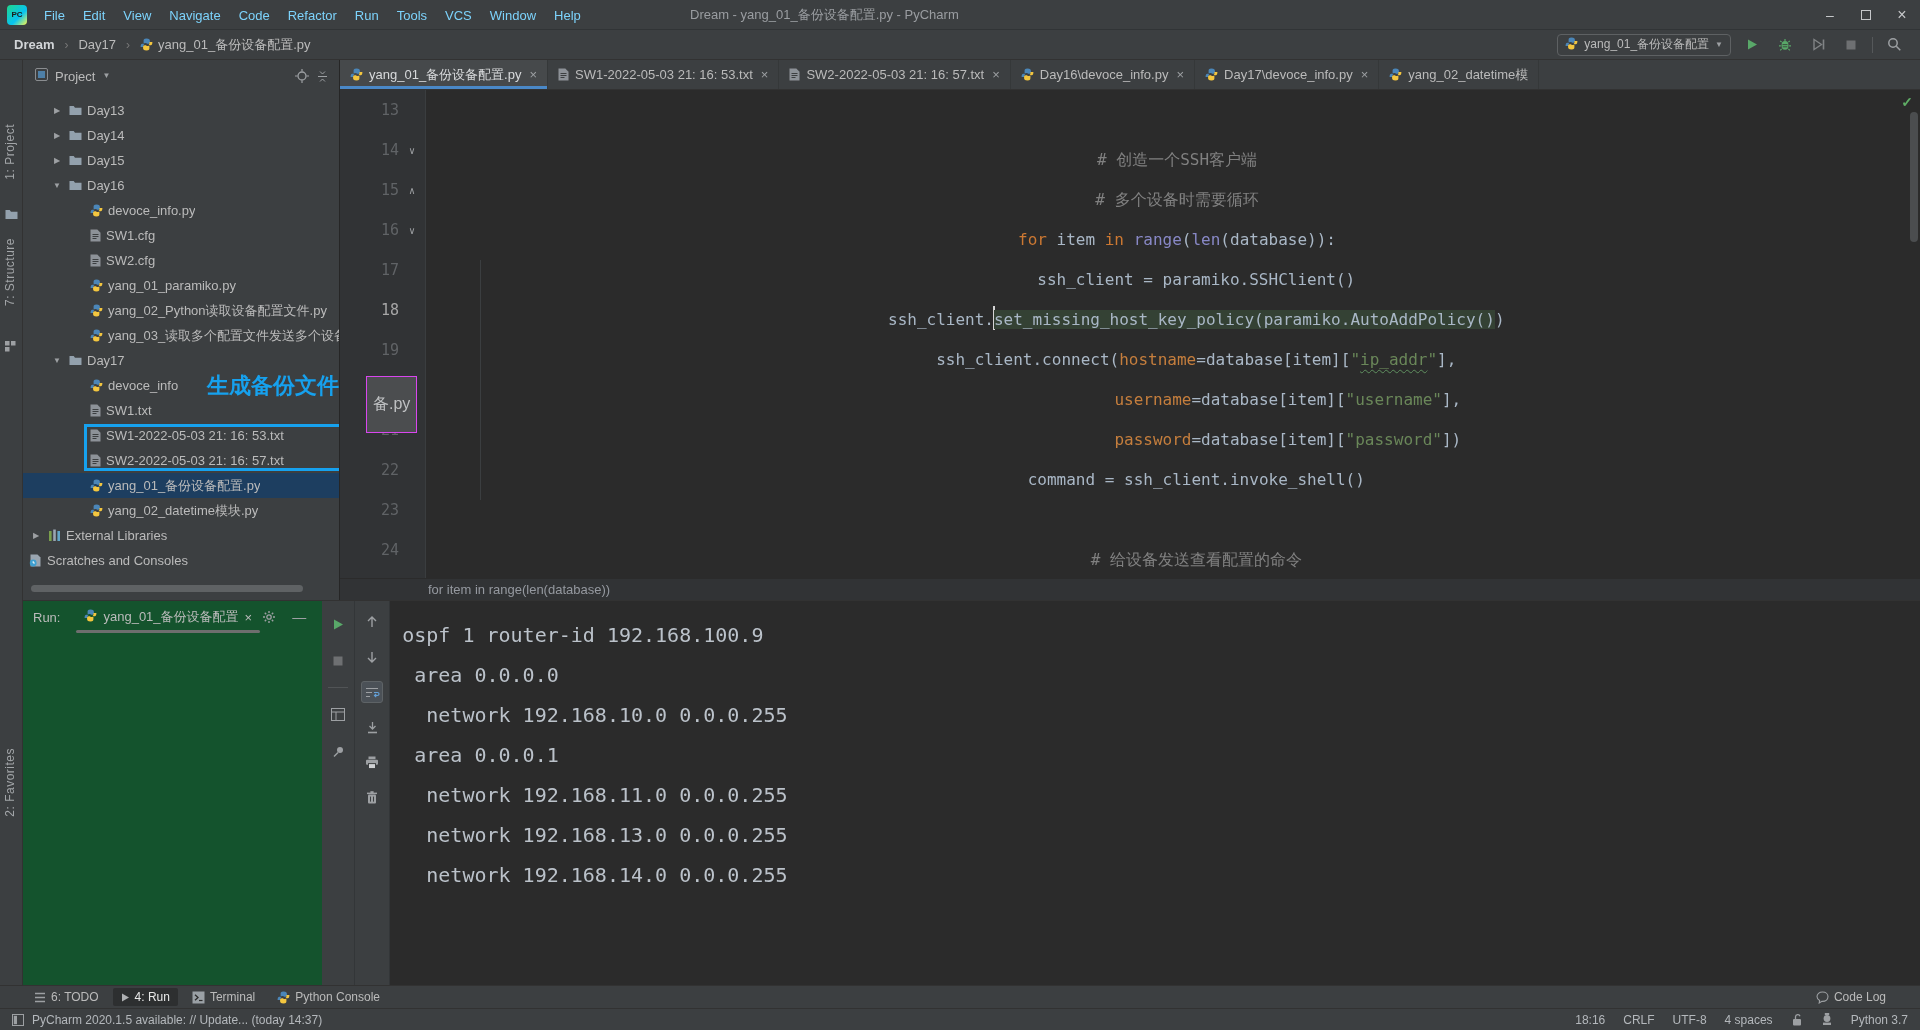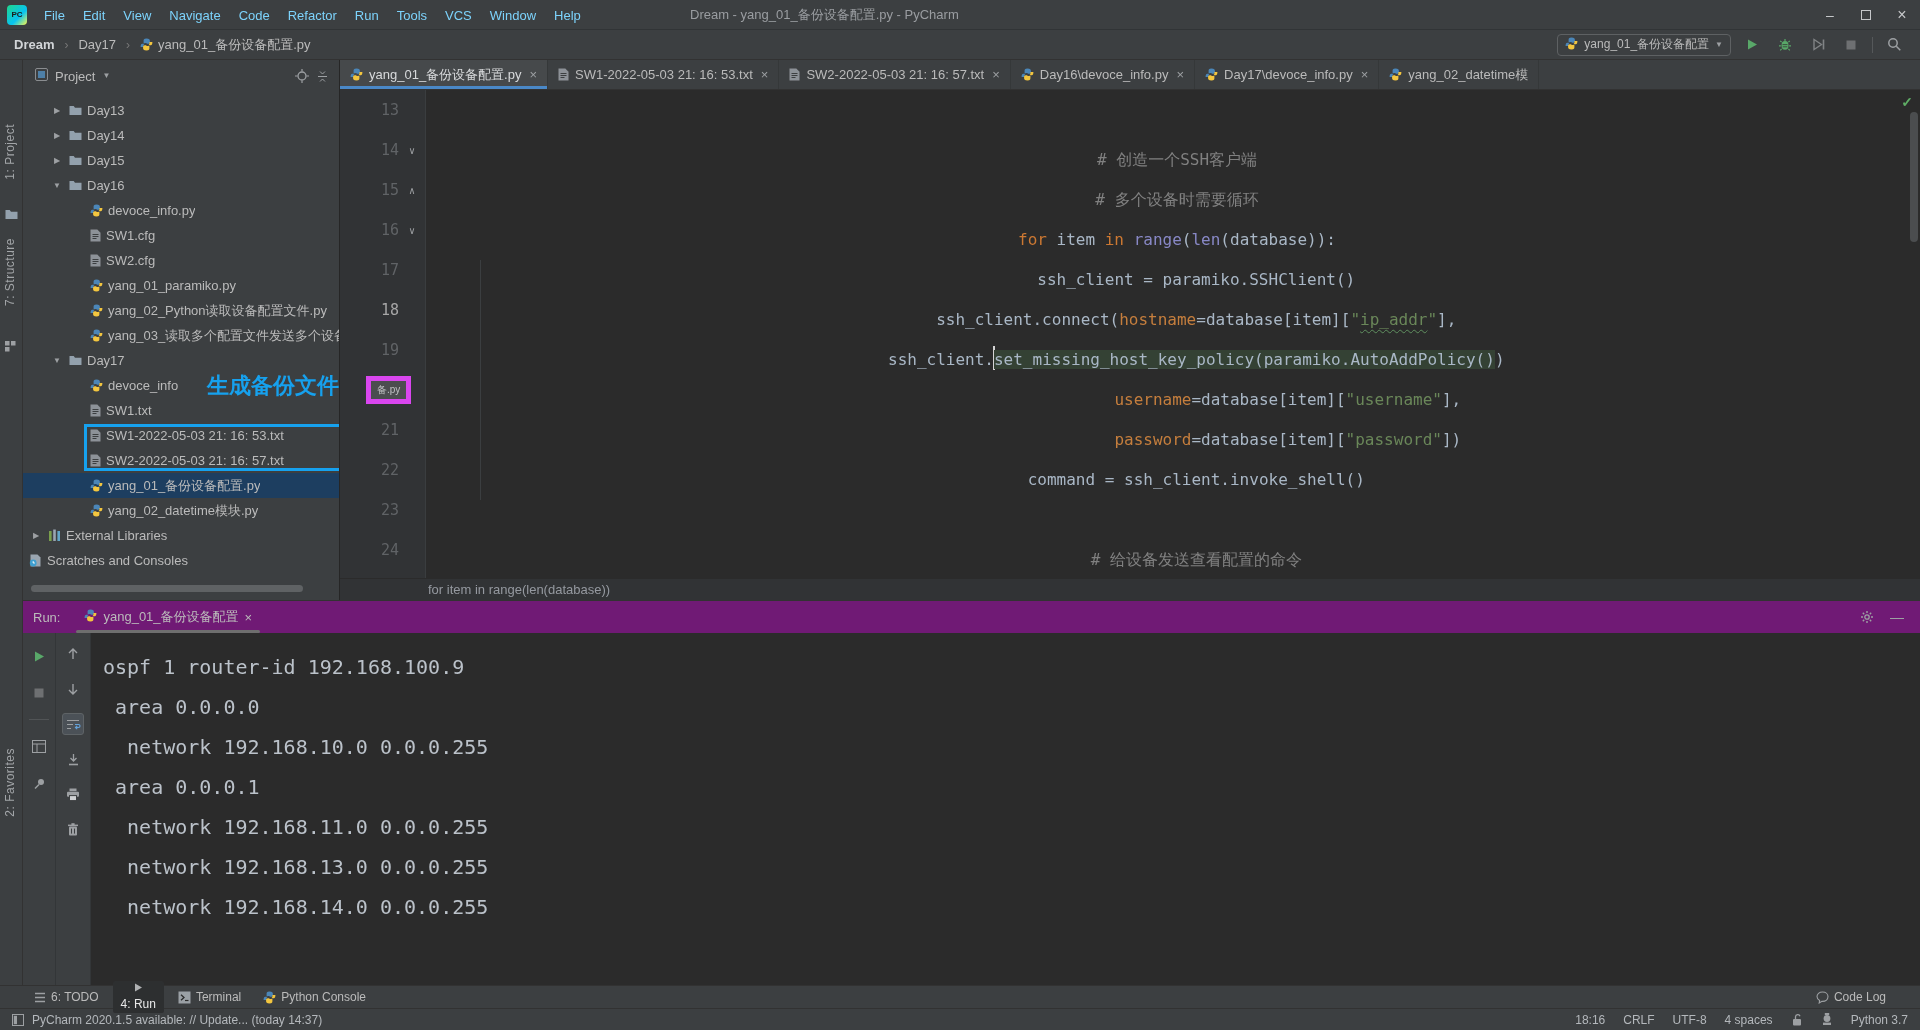--- a/index.html
+++ b/index.html
@@ -75,25 +75,25 @@
   .kw { color:var(--kw); } .str { color:var(--str); } .cmt { color:var(--cmt); }
   .fn { color:var(--fn); } .prm { color:var(--prm); } .pl { color:#a9b7c6; }
   .hl { background:#344134; }
   .wavy { text-decoration:underline wavy #5f8f5f; text-underline-offset:4px; text-decoration-thickness:1px; }
   .caret { display:inline-block; width:2px; height:24px; background:#d4d4d4; vertical-align:-5px; margin:0 -1px; }
   .indent-guide { position:absolute; left:54px; top:170px; width:1px; height:240px; background:#3b3e40; }
   .insp-check { position:absolute; right:7px; top:4px; color:#5fad65; font-size:14px; font-weight:bold; }
   .vscroll { position:absolute; right:2px; top:22px; width:8px; height:130px; border-radius:4px; background:#4b4d4f; }
   .hintbar { height:22px; background:#313335; border-top:1px solid #2b2b2b; display:flex; align-items:center;
     padding-left:88px; font-size:13px; color:#9599a0; flex:none; }
-  .gutter-tip { position:absolute; left:26px; top:286px; background:#4b4d4f; border:5px solid #d946ef;
-    color:#bfc1c3; font-size:10px; padding:2px 6px; z-index:5; }
+  .gutter-tip { position:absolute; left:26px; top:286px; background:#4b4d4f; border:1px solid #d946ef;
+    color:#bfc1c3; font-size:16px; padding:17px 6px; z-index:5; }
 
   
-  .run-panel { height:385px; border-top:1px solid #323232; background:#701a75; display:flex; flex-direction:column; }
+  .run-panel { height:385px; border-top:1px solid #323232; background:#14532d; display:flex; }
   .run-header { height:32px; display:flex; align-items:center; font-size:13px; color:#bbb; flex:none; }
   .run-header .rlabel { padding:0 14px 0 10px; }
   .run-tab { height:100%; display:flex; align-items:center; gap:6px; padding:0 10px; position:relative; }
   .run-tab::after { content:""; position:absolute; left:2px; right:2px; bottom:0; height:3px; background:#6e6e6e; border-radius:2px; }
   .run-header .spacer { flex:1; }
   .run-header .hicons { display:flex; gap:16px; padding-right:16px; }
   .run-body { flex:1; display:flex; min-height:0; }
   .rcol { background:#3c3f41; display:flex; flex-direction:column; align-items:center; flex:none; }
   .rcol1 { width:33px; border-right:1px solid #333638; padding-top:12px; gap:15px; }
   .rcol2 { width:35px; border-right:1px solid #333638; padding-top:10px; gap:13px; }
@@ -101,21 +101,21 @@
   .rbtn.sel { background:#4b5157; border:1px solid #5e6366; }
   .hdiv { width:20px; height:1px; background:#515456; }
   .console { flex:1; background:#2b2b2b; padding:14px 0 0 12px; font-family:"DejaVu Sans Mono", monospace;
     font-size:20px; color:#bbc2ca; overflow:hidden; }
   .conline { height:40px; line-height:40px; white-space:pre; }
 
   
   .twbar { height:23px; background:#3c3f41; border-top:1px solid #323232; display:flex; align-items:center;
     font-size:12px; color:#bbb; padding-left:26px; }
   .twitem { display:flex; align-items:center; gap:5px; padding:2px 8px; margin-right:6px; border-radius:2px; }
-  .twitem.active { background:#2d2f30; color:#e8e8e8;flex-direction:column; }
+  .twitem.active { background:#2d2f30; color:#e8e8e8; }
   .twbar .spacer { flex:1; }
   .twbar .right { padding-right:20px; display:flex; align-items:center; gap:6px; }
   .statusbar { height:22px; background:#3c3f41; border-top:1px solid #323232; display:flex; align-items:center;
     font-size:12px; color:#b4b8bc; padding:0 12px; }
   .statusbar .left { display:flex; align-items:center; gap:8px; }
   .statusbar .spacer { flex:1; }
   .statusbar .right { display:flex; align-items:center; gap:18px; }
 </style>
 </head>
 <body>
@@ -577,22 +577,22 @@
                 <span class="fold"></span>
               </div>
             </div>
           <div class="codearea" id="codearea">
             <div class="indent-guide"></div>
           <div class="cline"></div>
               <div class="cline"><span class="cmt"># 创造一个SSH客户端</span></div>
               <div class="cline"><span class="cmt"># 多个设备时需要循环</span></div>
               <div class="cline"><span class="kw">for</span><span class="pl"> item </span><span class="kw">in</span><span class="pl"> </span><span class="fn">range</span><span class="pl">(</span><span class="fn">len</span><span class="pl">(database)):</span></div>
               <div class="cline"><span class="pl">    ssh_client = paramiko.SSHClient()</span></div>
+              <div class="cline"><span class="pl">    ssh_client.</span><span class="caret"></span><span class="pl hl">set_missing_host_key_policy(paramiko.AutoAddPolicy()</span><span class="pl">)</span></div>
               <div class="cline"><span class="pl">    ssh_client.connect(</span><span class="prm">hostname</span><span class="pl">=database[item][</span><span class="str">"</span><span class="str wavy">ip_addr</span><span class="str">"</span><span class="pl">],</span></div>
-              <div class="cline"><span class="pl">    ssh_client.</span><span class="caret"></span><span class="pl hl">set_missing_host_key_policy(paramiko.AutoAddPolicy()</span><span class="pl">)</span></div>
               <div class="cline"><span class="pl">                       </span><span class="prm">username</span><span class="pl">=database[item][</span><span class="str">"username"</span><span class="pl">],</span></div>
               <div class="cline"><span class="pl">                       </span><span class="prm">password</span><span class="pl">=database[item][</span><span class="str">"password"</span><span class="pl">])</span></div>
               <div class="cline"><span class="pl">    command = ssh_client.invoke_shell()</span></div>
               <div class="cline"></div>
               <div class="cline"><span class="cmt">    # 给设备发送查看配置的命令</span></div>
             </div>
           <div class="gutter-tip">备.py</div>
           <div class="insp-check">✓</div>
           <div class="vscroll"></div>
         </div>

